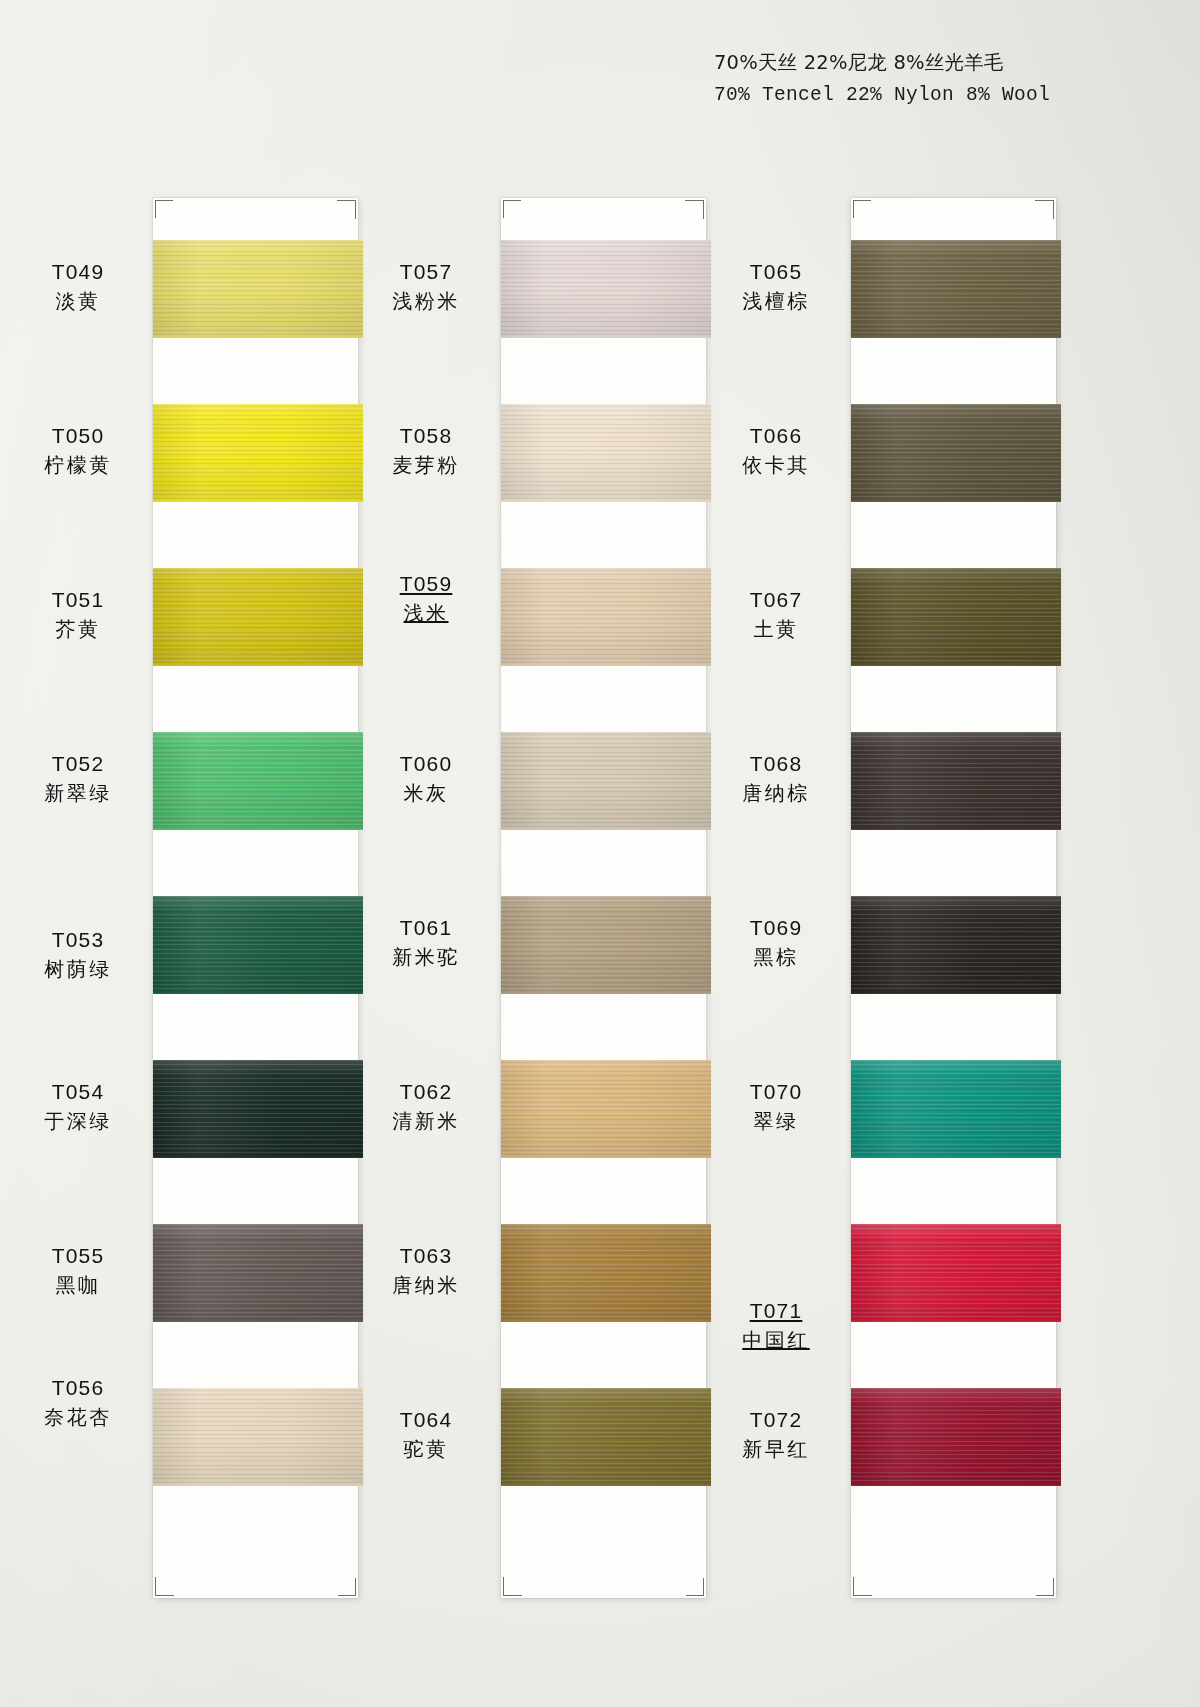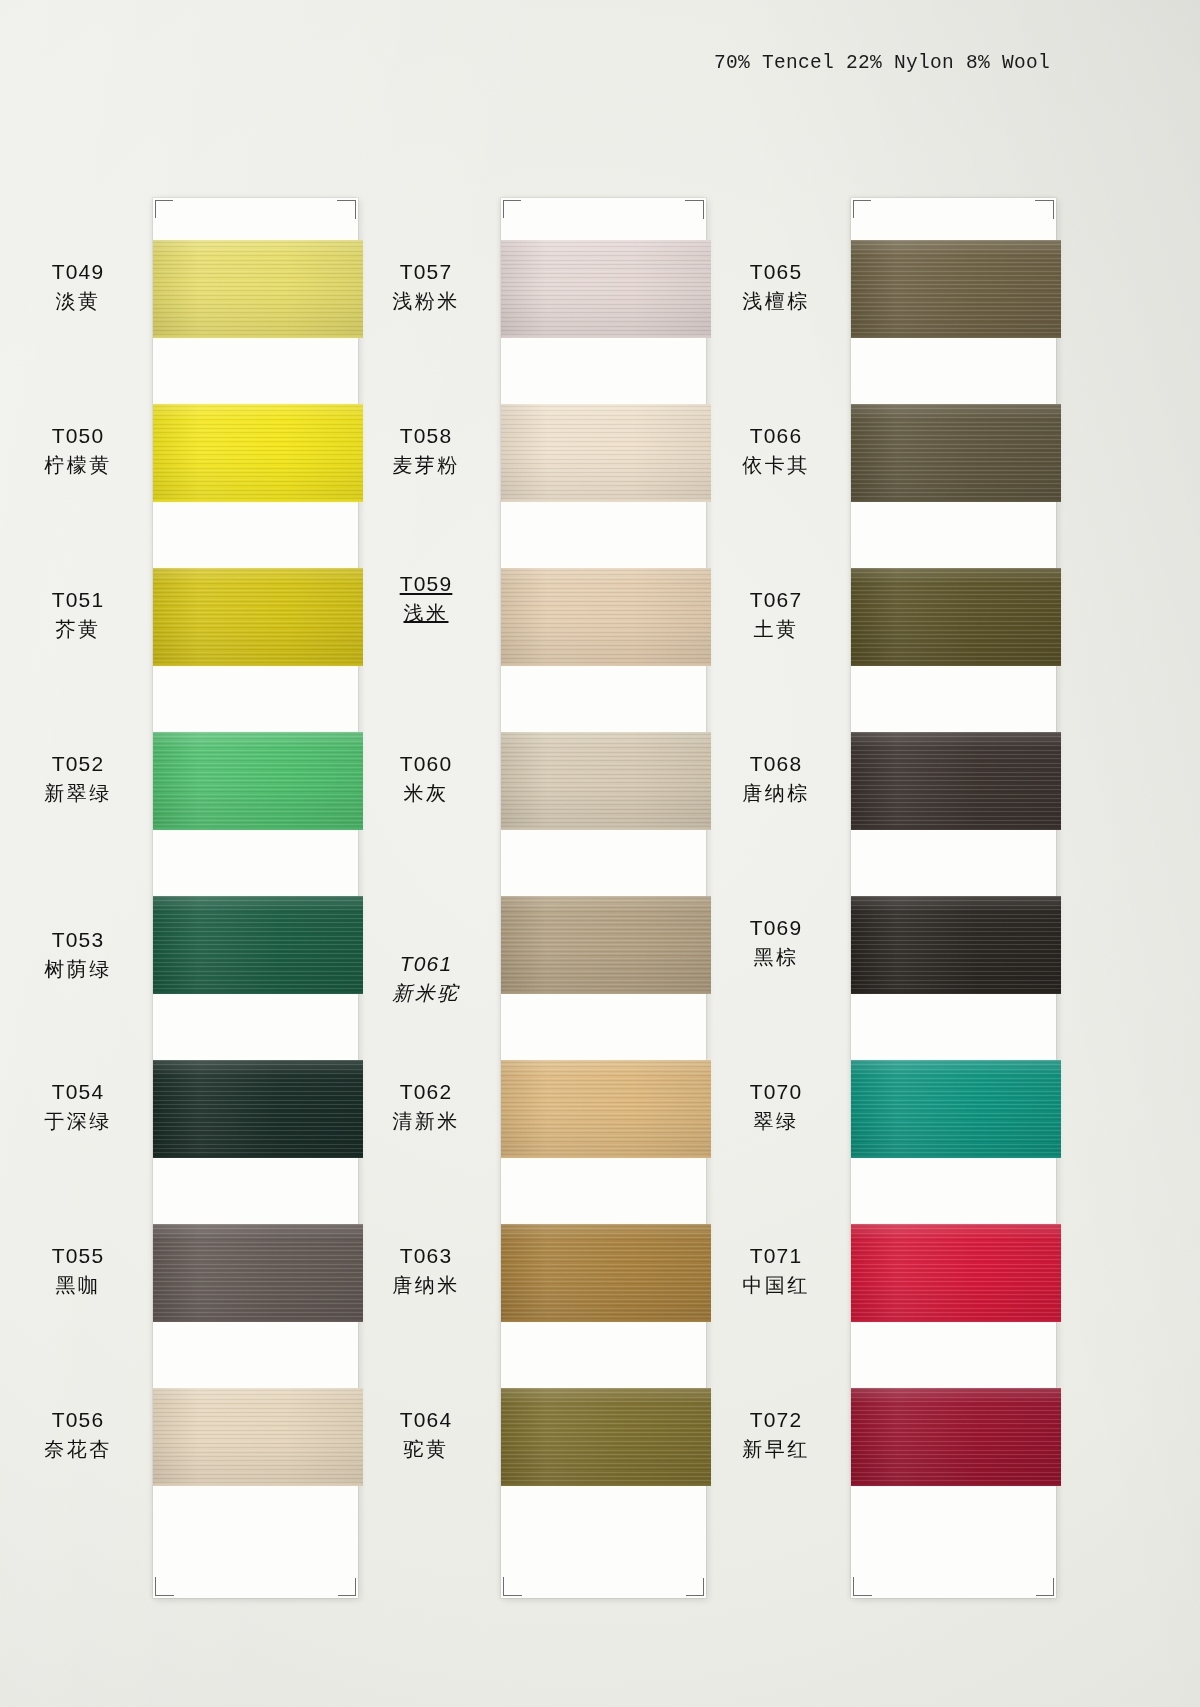--- a/index.html
+++ b/index.html
@@ -207,20 +207,21 @@
   .lab-2 { left: 351px; }
   .lab-3 { left: 701px; }
 </style>
 </head>
 <body>
 
 <div class="paper"></div>
 
 <div class="header">
   <div class="composition">
+    <div class="comp-line cn">70%天丝   22%尼龙   8%丝光羊毛</div>
     <div class="comp-line en">70% Tencel 22% Nylon 8% Wool</div>
   </div>
 </div>
 
 <div class="board">
   <div class="column col-1">
     <div class="strip">
       <div class="strip-corner-tl"></div>
       <div class="strip-corner-br"></div>
       <div class="pad-top"></div>
@@ -464,21 +465,21 @@
         <div class="name">树荫绿</div>
       </div>
       <div class="label" style="top: 880px;">
         <div class="code">T054</div>
         <div class="name">于深绿</div>
       </div>
       <div class="label" style="top: 1044px;">
         <div class="code">T055</div>
         <div class="name">黑咖</div>
       </div>
-      <div class="label" style="top: 1208px;">
+      <div class="label" style="top: 1176px;">
         <div class="code">T056</div>
         <div class="name">奈花杏</div>
       </div>
     </div>
   <div class="labels-col lab-2">
       <div class="label" style="top: 60px;">
         <div class="code">T057</div>
         <div class="name">浅粉米</div>
       </div>
       <div class="label" style="top: 224px;">
@@ -486,21 +487,21 @@
         <div class="name">麦芽粉</div>
       </div>
       <div class="label" style="top: 372px; text-decoration: underline;">
         <div class="code">T059</div>
         <div class="name">浅米</div>
       </div>
       <div class="label" style="top: 552px;">
         <div class="code">T060</div>
         <div class="name">米灰</div>
       </div>
-      <div class="label" style="top: 752px; font-style: italic;">
+      <div class="label" style="top: 716px;">
         <div class="code">T061</div>
         <div class="name">新米驼</div>
       </div>
       <div class="label" style="top: 880px;">
         <div class="code">T062</div>
         <div class="name">清新米</div>
       </div>
       <div class="label" style="top: 1044px;">
         <div class="code">T063</div>
         <div class="name">唐纳米</div>
@@ -528,21 +529,21 @@
         <div class="name">唐纳棕</div>
       </div>
       <div class="label" style="top: 716px;">
         <div class="code">T069</div>
         <div class="name">黑棕</div>
       </div>
       <div class="label" style="top: 880px;">
         <div class="code">T070</div>
         <div class="name">翠绿</div>
       </div>
-      <div class="label" style="top: 1044px;">
+      <div class="label" style="top: 1099px; text-decoration: underline;">
         <div class="code">T071</div>
         <div class="name">中国红</div>
       </div>
       <div class="label" style="top: 1208px;">
         <div class="code">T072</div>
         <div class="name">新早红</div>
       </div>
     </div>
 </div>
 

